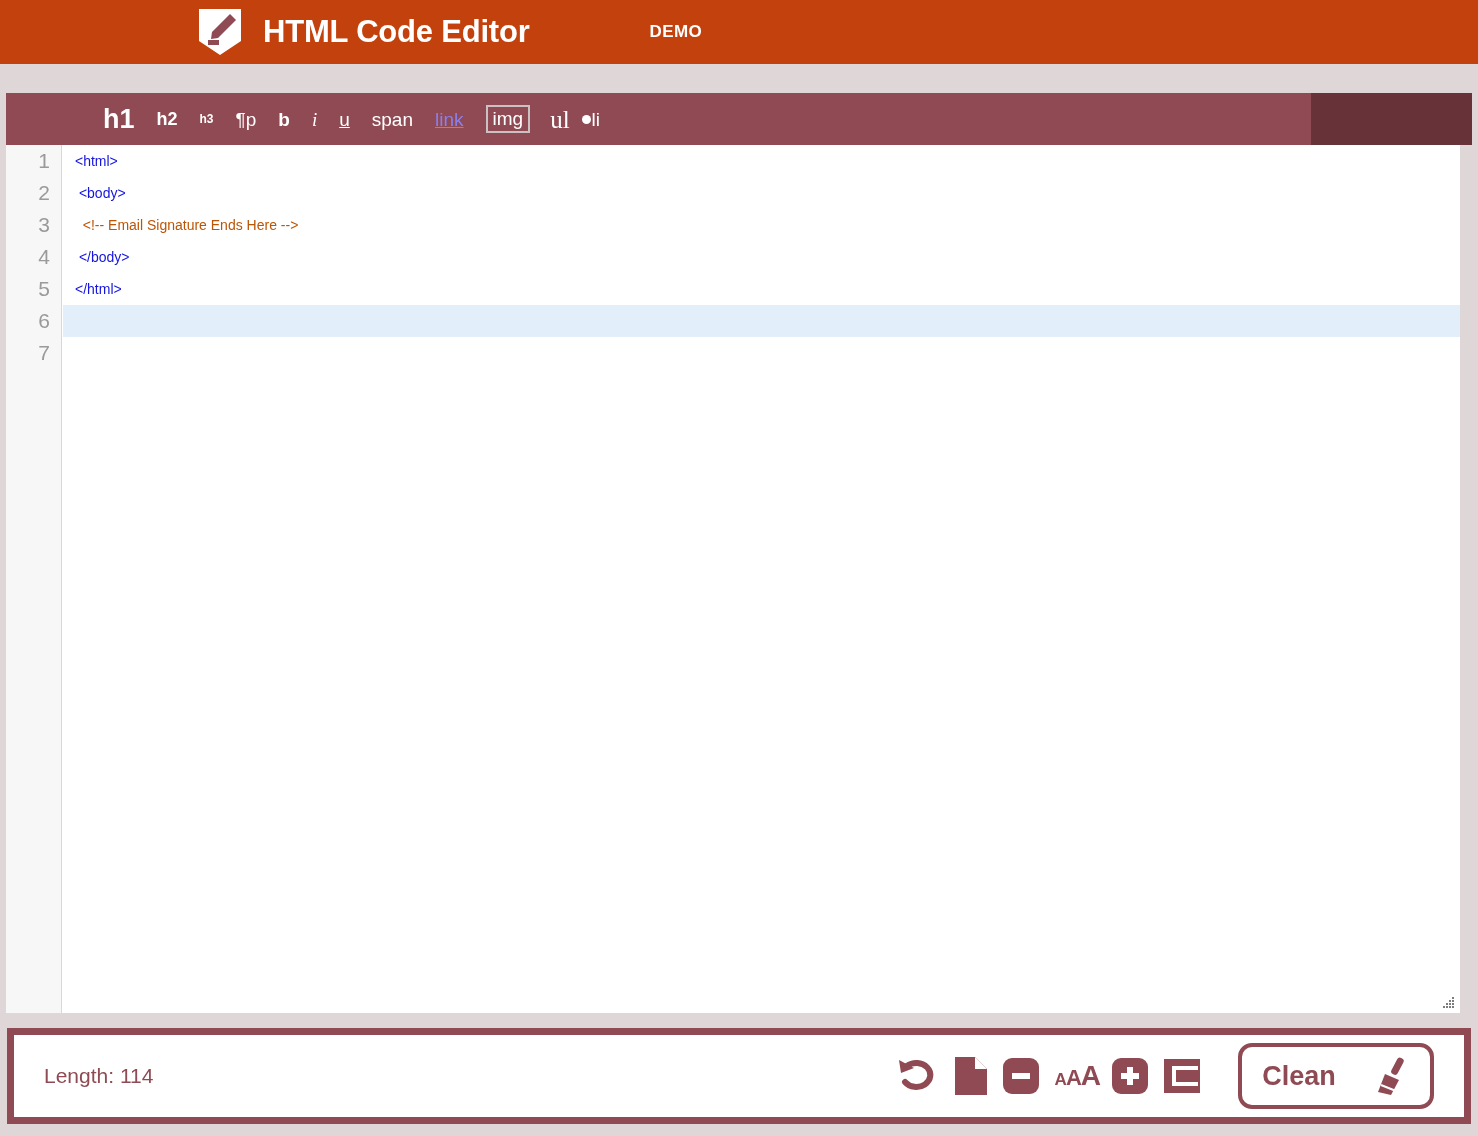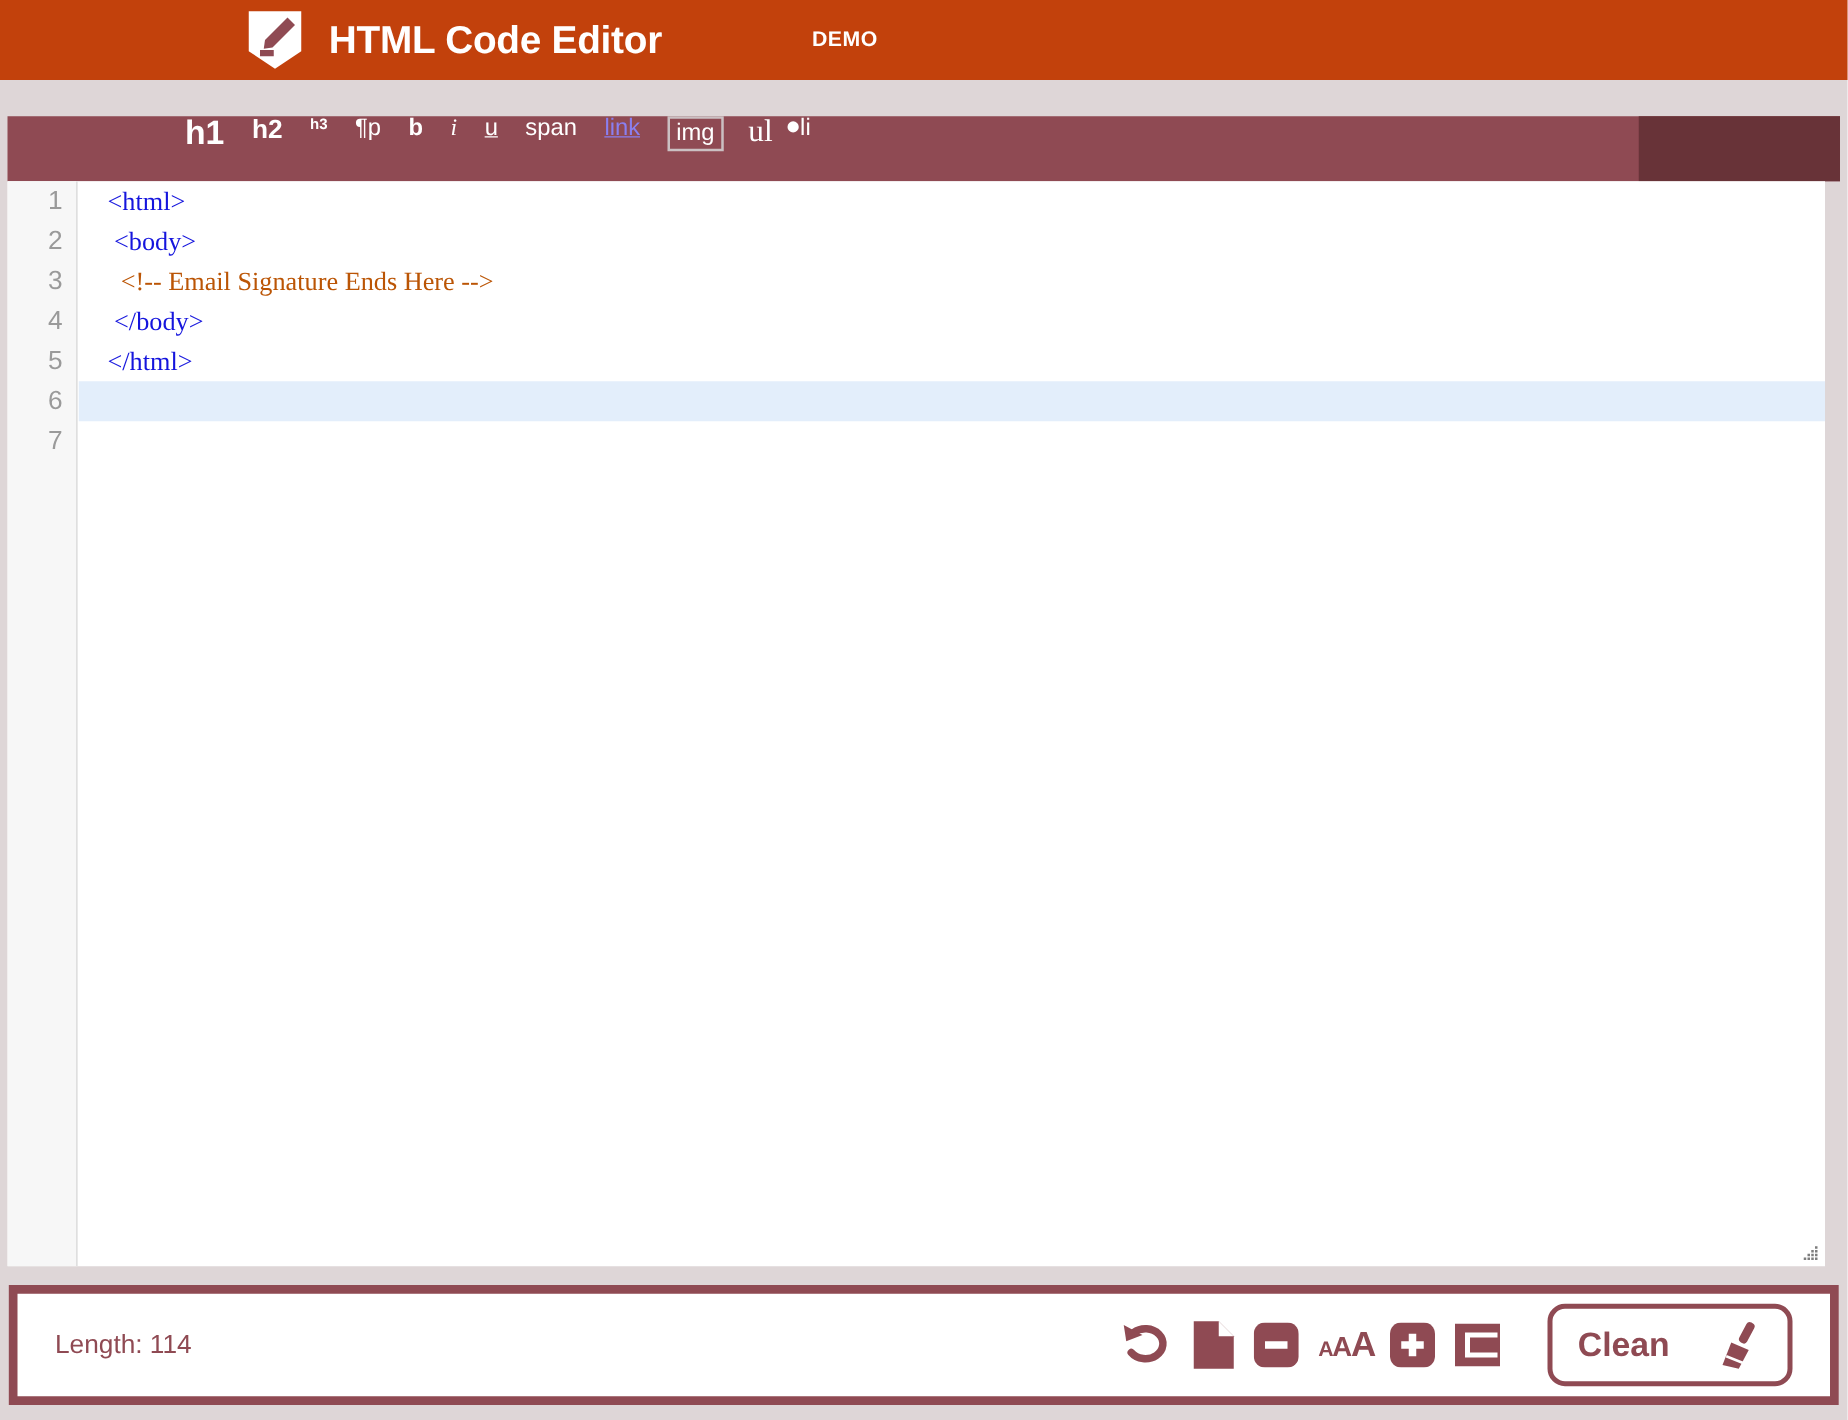--- a/index.html
+++ b/index.html
@@ -72,35 +72,34 @@
     width: 161px;
     height: 52px;
     background: #683338;
   }
   .toolbar-items {
     position: absolute;
     left: 0;
     top: 0;
     height: 52px;
     display: flex;
-    align-items: flex-start;
+    align-items: center;
     padding-left: 97px;
-    margin-left: 45px;
   }
   .tb-btn {
     color: #ffffff;
     font-size: 21px;
     line-height: 1;
     margin-right: 22px;
     white-space: nowrap;
     cursor: pointer;
     user-select: none;
   }
   .tb-btn.h1 { font-size: 27px; font-weight: bold; }
-  .tb-btn.h2 { font-size: 21px; font-weight: bold; }
+  .tb-btn.h2 { font-size: 18px; font-weight: bold; }
   .tb-btn.h3 { font-size: 12px; font-weight: bold; }
   .tb-btn.p  { font-size: 19px; }
   .tb-btn.b  { font-size: 19px; font-weight: bold; }
   .tb-btn.i  { font-size: 19px; font-style: italic; font-family: "Liberation Serif", serif; }
   .tb-btn.u  { font-size: 19px; text-decoration: underline; }
   .tb-btn.span { font-size: 19px; }
   .tb-btn.link {
     font-size: 19px;
     color: #8a7ff0;
     text-decoration: underline;
@@ -156,25 +155,25 @@
   .code-lines {
     position: absolute;
     left: 57px;
     top: 0;
     width: 1397px;
     height: 868px;
   }
   .code-line {
     height: 32px;
     line-height: 32px;
-    font-size: 21px;
+    font-size: 14px;
     white-space: pre;
     color: #1515dd;
-    padding-left: 23px;
-    font-family: Liberation Serif, serif;
+    padding-left: 12px;
+    font-family: Liberation Sans, sans-serif;
   }
   .code-line.comment { color: #bb5505; }
   .code-line.active { background: #e3eefb; }
   .resize-grip {
     position: absolute;
     right: 4px;
     bottom: 2px;
     width: 16px;
     height: 16px;
   }

